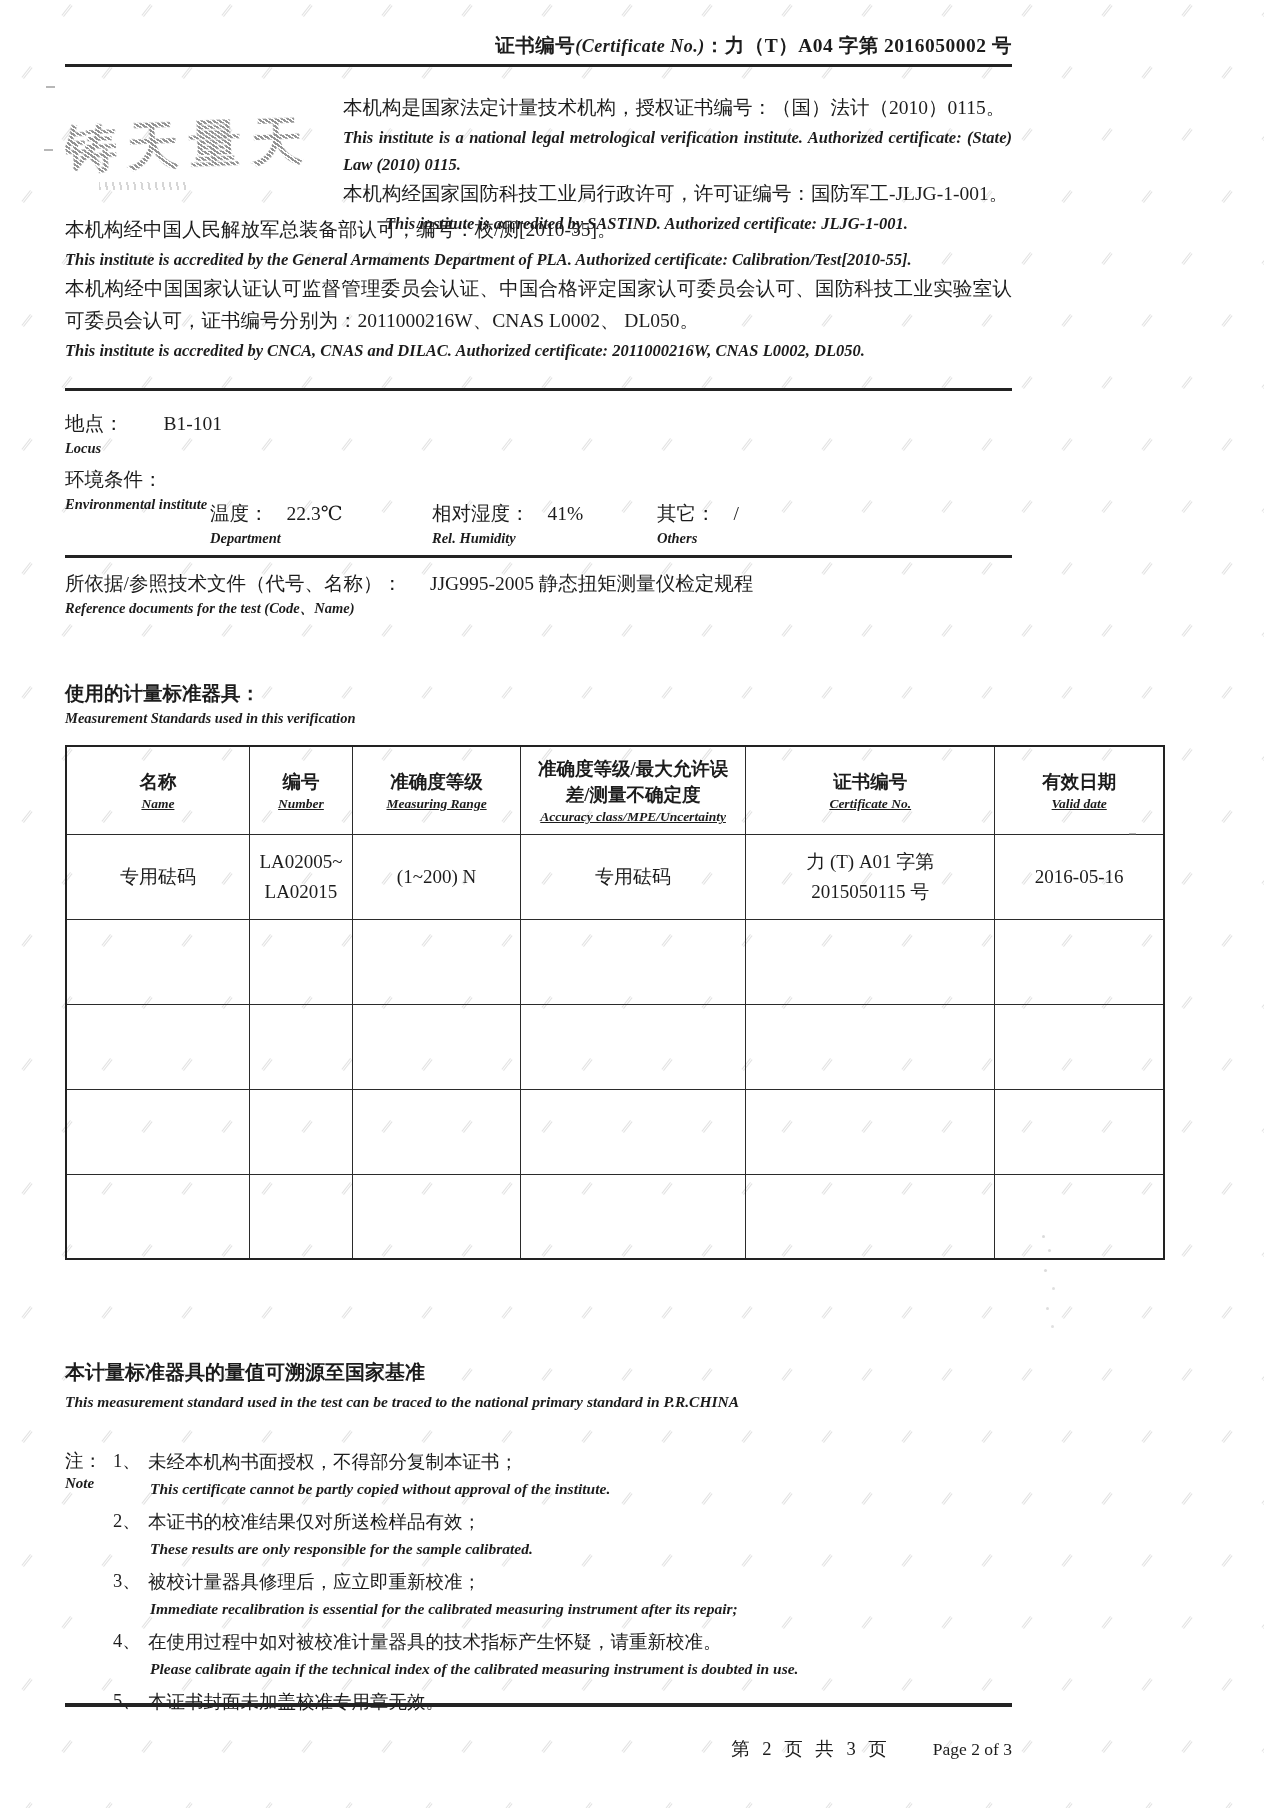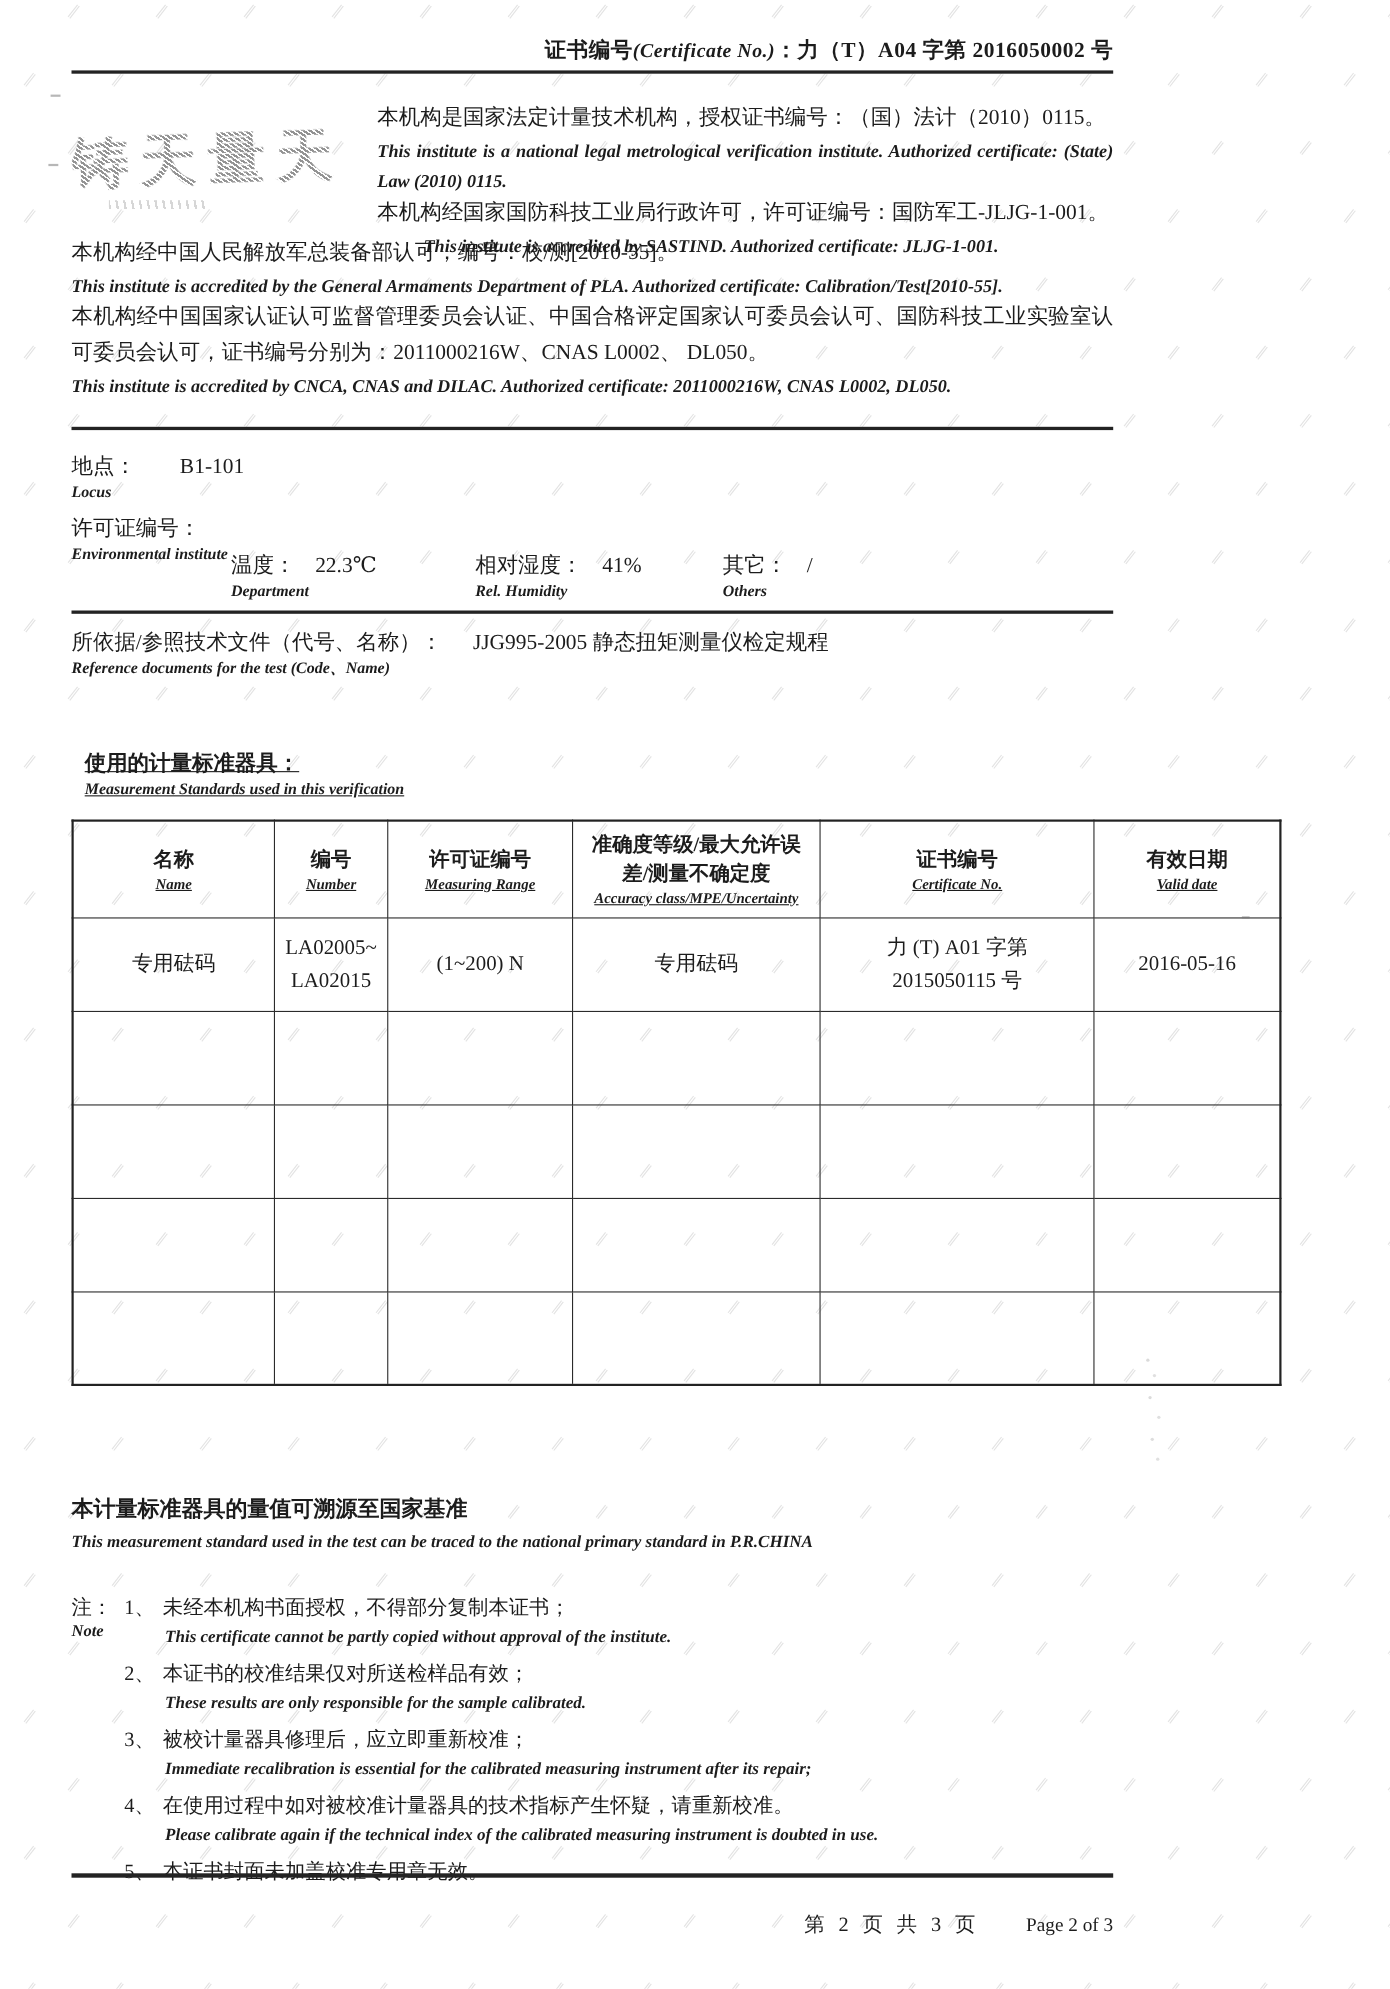--- a/index.html
+++ b/index.html
@@ -44,21 +44,21 @@
   .small-en{font-size:14.5px;line-height:22px;}
   .env-label{top:466px;left:65px;font-size:19.5px;}
   .env-row{top:500px;left:210px;width:800px;display:flex;}
   .env-field{font-size:19.5px;}
   .env-field .val{margin-left:18px;}
   .env-f0{width:222px;}
   .env-f1{width:225px;}
   .ref{top:570px;left:65px;width:947px;font-size:19.5px;}
   .ref .val{margin-left:28px;}
 
-  .std-title{top:680px;left:77px;font-size:19.5px;font-weight:600;text-decoration:underline;}
+  .std-title{top:680px;left:65px;font-size:19.5px;font-weight:600;}
   .std-title .small-en{font-weight:bold;}
 
   table.standards{position:absolute;top:745px;left:65px;width:1100px;border-collapse:collapse;table-layout:fixed;}
   table.standards th,table.standards td{
     border:1.6px solid #2b2b2b;text-align:center;vertical-align:middle;
     padding:2px 6px;white-space:pre-line;overflow:hidden;
   }
   table.standards{border:2.5px solid #222;}
   table.standards thead tr{height:88px;}
   table.standards tbody tr{height:85px;}
@@ -602,21 +602,21 @@
   </div>
 
   <div class="abs hr hr2"></div>
 
   <div class="abs locus">
     <span>地点：</span><span class="val">B1-101</span>
     <div class="small-en en">Locus</div>
   </div>
 
   <div class="abs env-label">
-    <div>许可证编号：</div>
+    <div>环境条件：</div>
     <div class="small-en en">Environmental institute</div>
   </div>
 
   <div class="abs env-row">
     <div class="env-field env-f0">
       <span>温度：</span><span class="val">22.3℃</span>
       <div class="small-en en">Department</div>
     </div>
     <div class="env-field env-f1">
       <span>相对湿度：</span><span class="val">41%</span>
@@ -646,21 +646,21 @@
         <col style="width:9.4%">
         <col style="width:15.3%">
       <col style="width:20.5%">
         <col style="width:22.7%">
         <col style="width:15.4%">
     </colgroup>
     <thead>
       <tr>
           <th><div class="th-zh zh" style="text-align: center;">名称</div><div class="th-en en">Name</div></th>
           <th><div class="th-zh zh" style="text-align: center;">编号</div><div class="th-en en">Number</div></th>
-          <th><div class="th-zh zh" style="text-align: center;">许可证编号</div><div class="th-en en">Measuring Range</div></th>
+          <th><div class="th-zh zh" style="text-align: center;">准确度等级</div><div class="th-en en">Measuring Range</div></th>
           <th><div class="th-zh zh" style="text-align: center;">准确度等级/最大允许误差/测量不确定度</div><div class="th-en en">Accuracy class/MPE/Uncertainty</div></th>
           <th><div class="th-zh zh" style="text-align: center;">证书编号</div><div class="th-en en">Certificate No.</div></th>
           <th><div class="th-zh zh" style="text-align: center;">有效日期</div><div class="th-en en">Valid date</div></th>
         </tr>
     </thead>
     <tbody>
         <tr>
           <td>专用砝码</td>
           <td>LA02005~
 LA02015</td>

